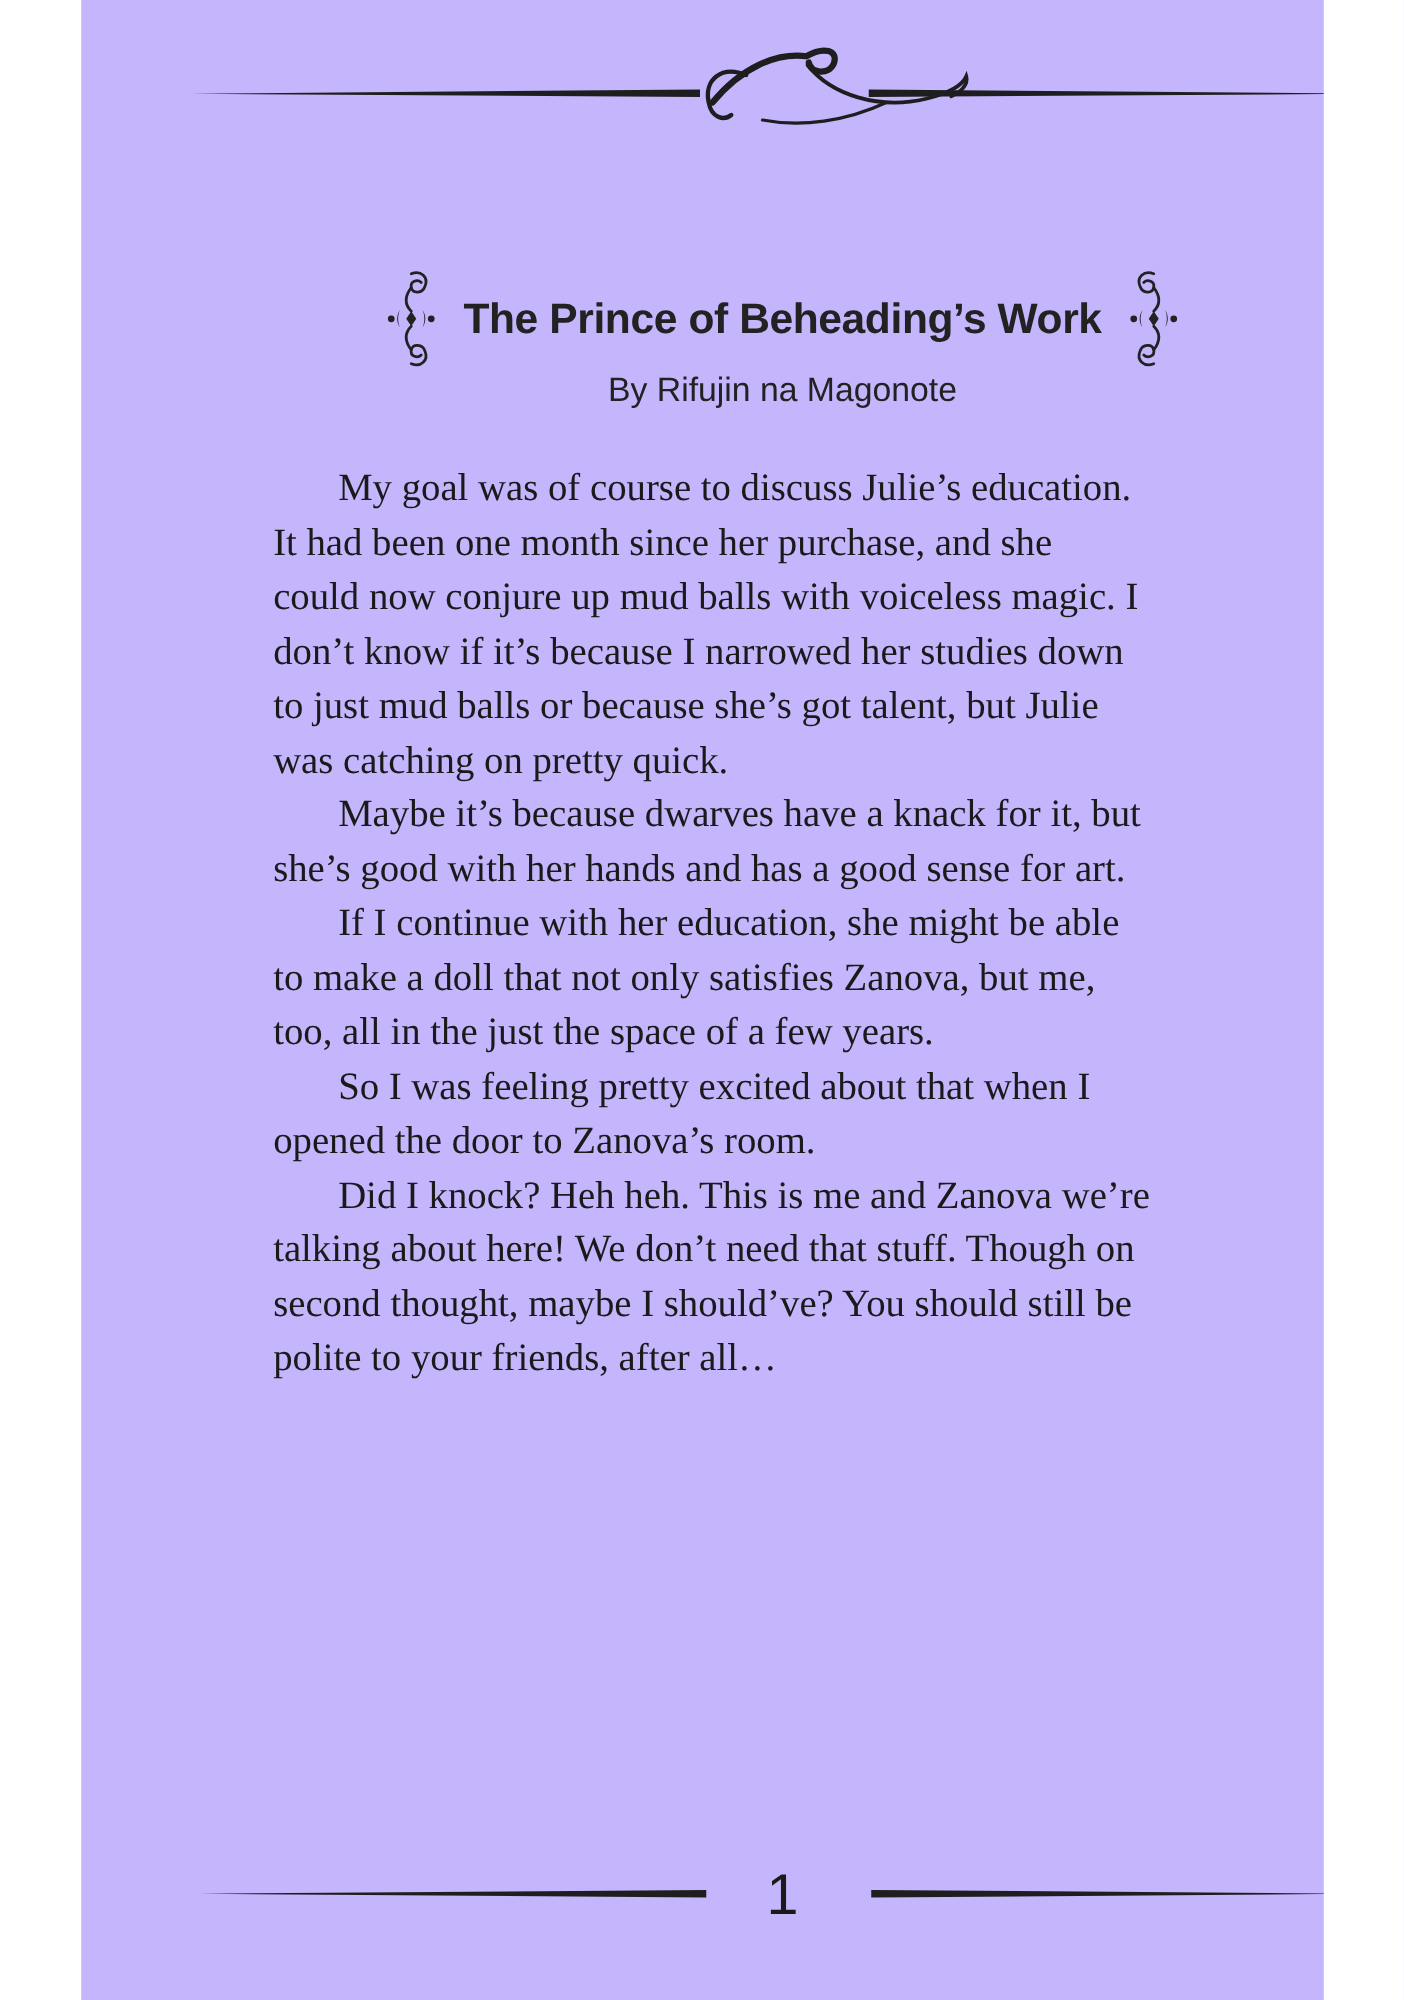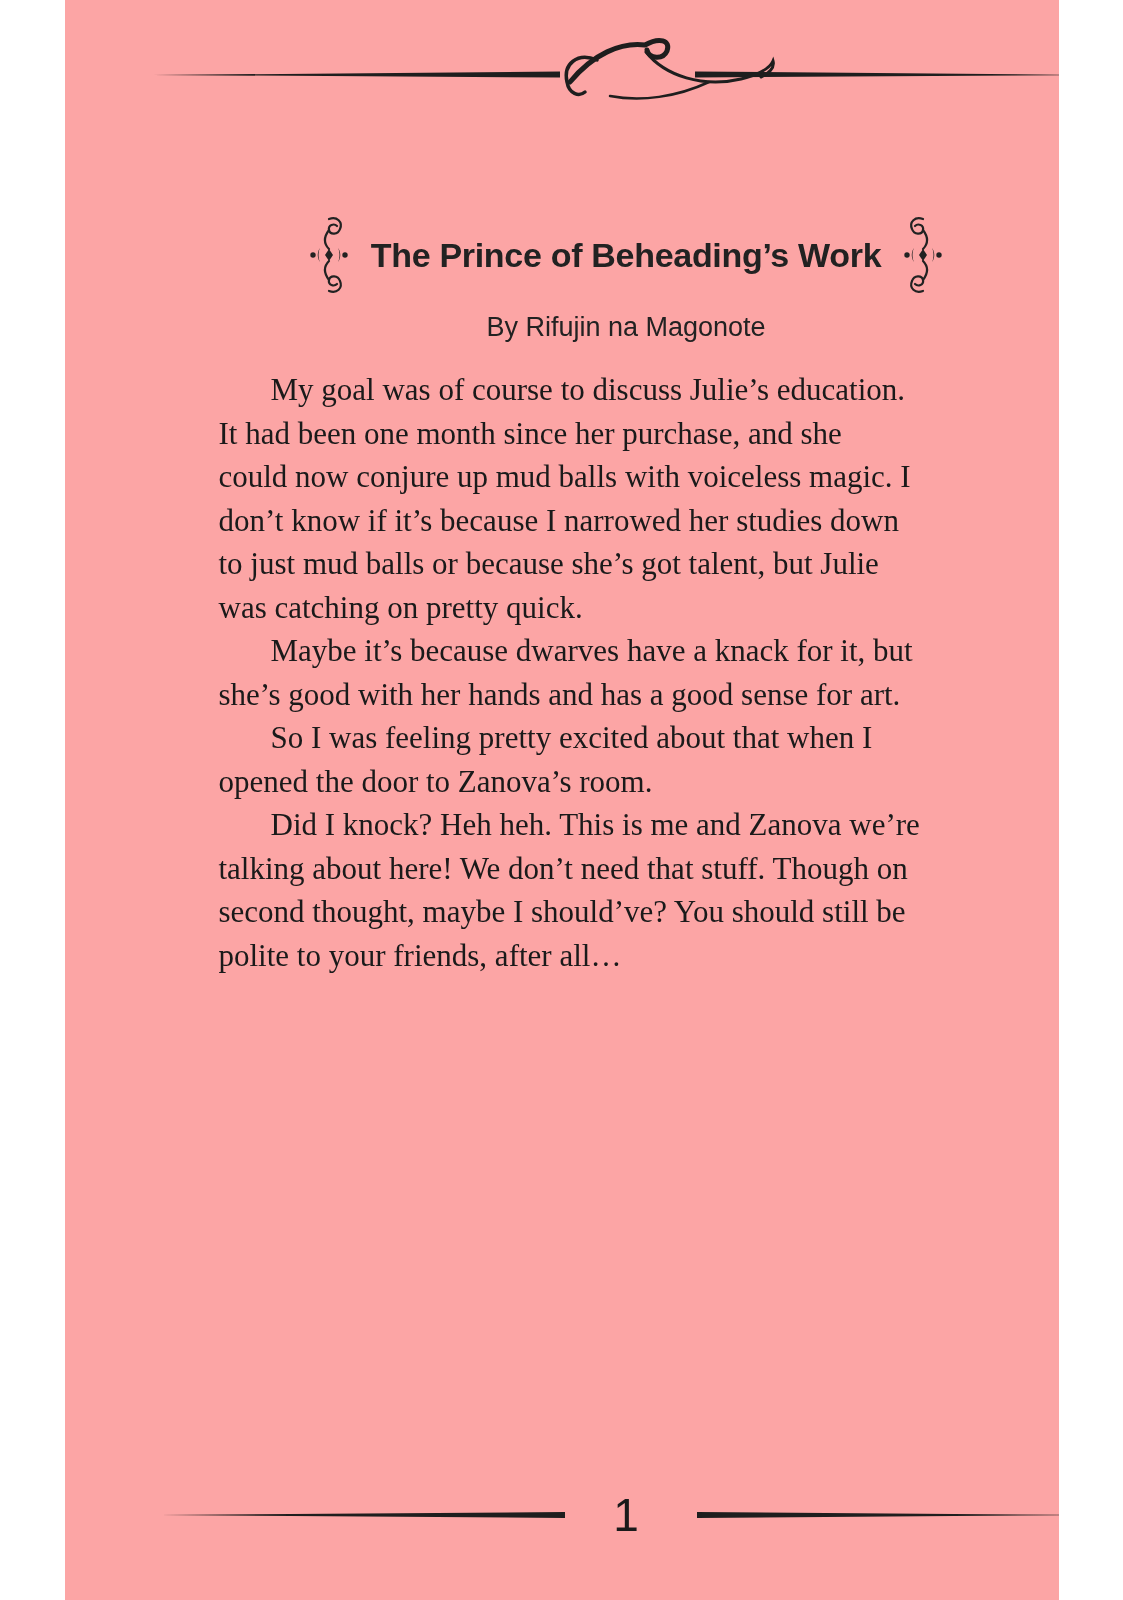--- a/index.html
+++ b/index.html
@@ -1,19 +1,19 @@
 <!DOCTYPE html>
 <html><head>
 <meta charset="utf-8">
 <style>
   html,body{margin:0;padding:0;background:#ffffff;}
   .page{
     position:relative;
     width:994px;height:1600px;
-    background:#fca5a5;
+    background:#c4b5fd;
     color:#1a1a1a;
     font-family:"Liberation Serif", serif;
     overflow:hidden;
     margin:0 auto;
   }
   
   .top-divider{position:absolute;top:0;left:0;width:1123px;height:130px;}
   
   .header{
     position:absolute;top:214px;left:10px;width:1103px;
@@ -28,21 +28,21 @@
     letter-spacing:-0.3px;
     color:#222222;
     line-height:80px;
     white-space:nowrap;
   }
   .ornament{flex:0 0 auto;}
   .byline{
     font-family:"Liberation Sans", sans-serif;
     font-size:27px;
     color:#222222;
-    margin-top:16px;
+    margin-top:1px;
     white-space:nowrap;
   }
   
   .story{
     position:absolute;
     top:368px;left:154px;width:860px;
   }
   .story p{
     margin:0;
     font-size:31px;
@@ -120,20 +120,21 @@
         </g>
       </svg>
     </div>
 
     <div class="byline">By Rifujin na Magonote</div>
   </div>
 
   <div class="story">
       <p class="para">My goal was of course to discuss Julie’s education.<br>It had been one month since her purchase, and she<br>could now conjure up mud balls with voiceless magic. I<br>don’t know if it’s because I narrowed her studies down<br>to just mud balls or because she’s got talent, but Julie<br>was catching on pretty quick.</p>
       <p class="para italic">Maybe it’s because dwarves have a knack for it, but<br>she’s good with her hands and has a good sense for art.</p>
+      <p class="para italic">If I continue with her education, she might be able<br>to make a doll that not only satisfies Zanova, but me,<br>too, all in the just the space of a few years.</p>
       <p class="para">So I was feeling pretty excited about that when I<br>opened the door to Zanova’s room.</p>
       <p class="para">Did I knock? Heh heh. This is me and Zanova we’re<br>talking about here! We don’t need that stuff. Though on<br>second thought, maybe I should’ve? You should still be<br>polite to your friends, after all…</p>
     </div>
 
   <div class="footer">
     <svg width="1123" height="70" viewBox="0 0 1123 70">
       <polygon points="95,35 500,32 500,38" fill="#1e1e1e"></polygon>
       <polygon points="632,32 632,38 1030,35" fill="#1e1e1e"></polygon>
     </svg>
     <div class="page-number">1</div>

